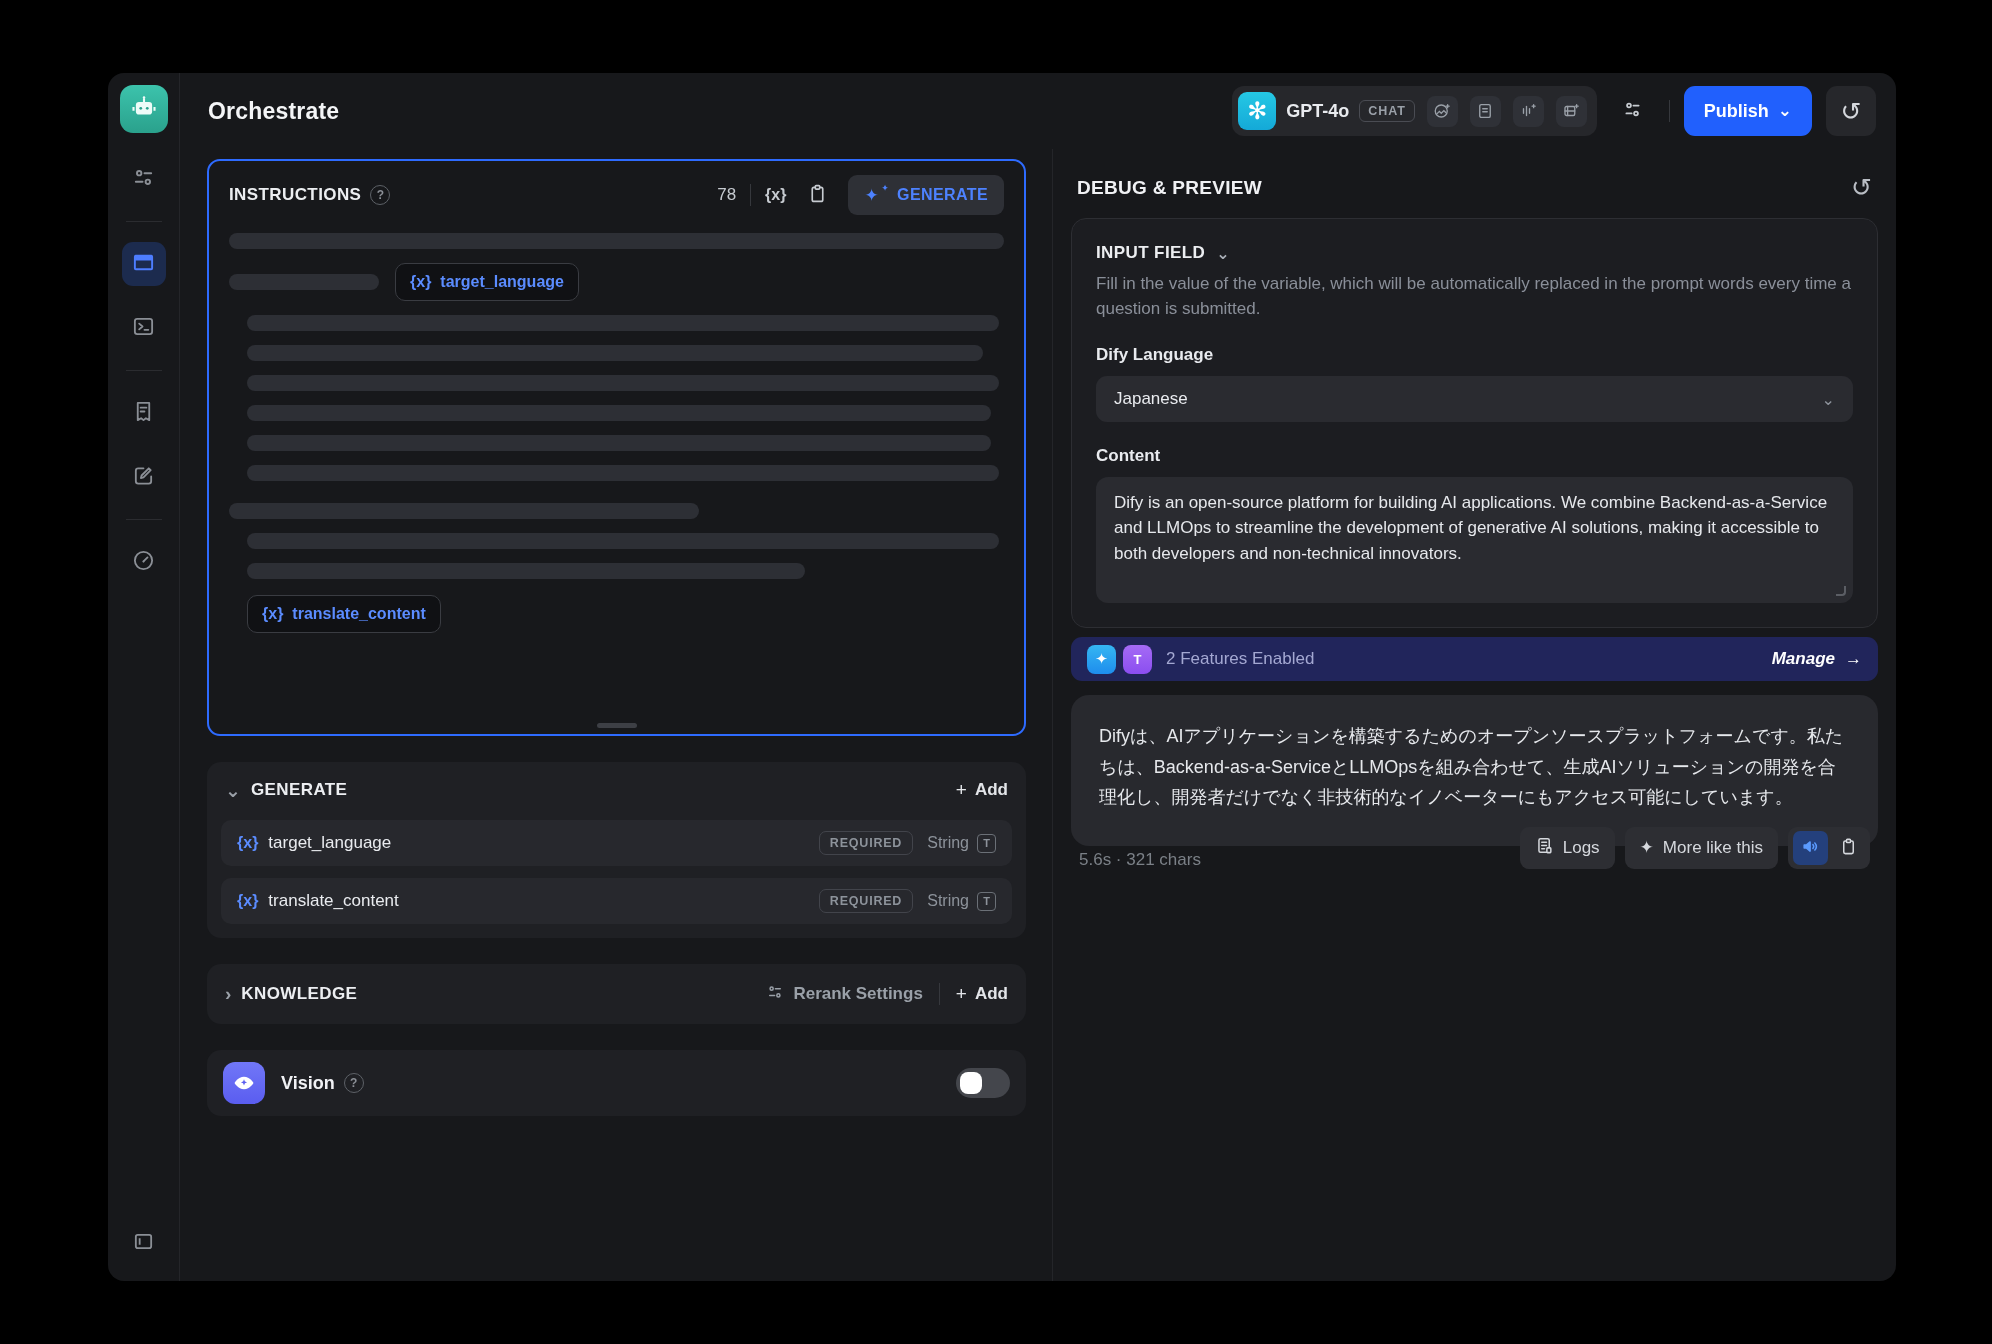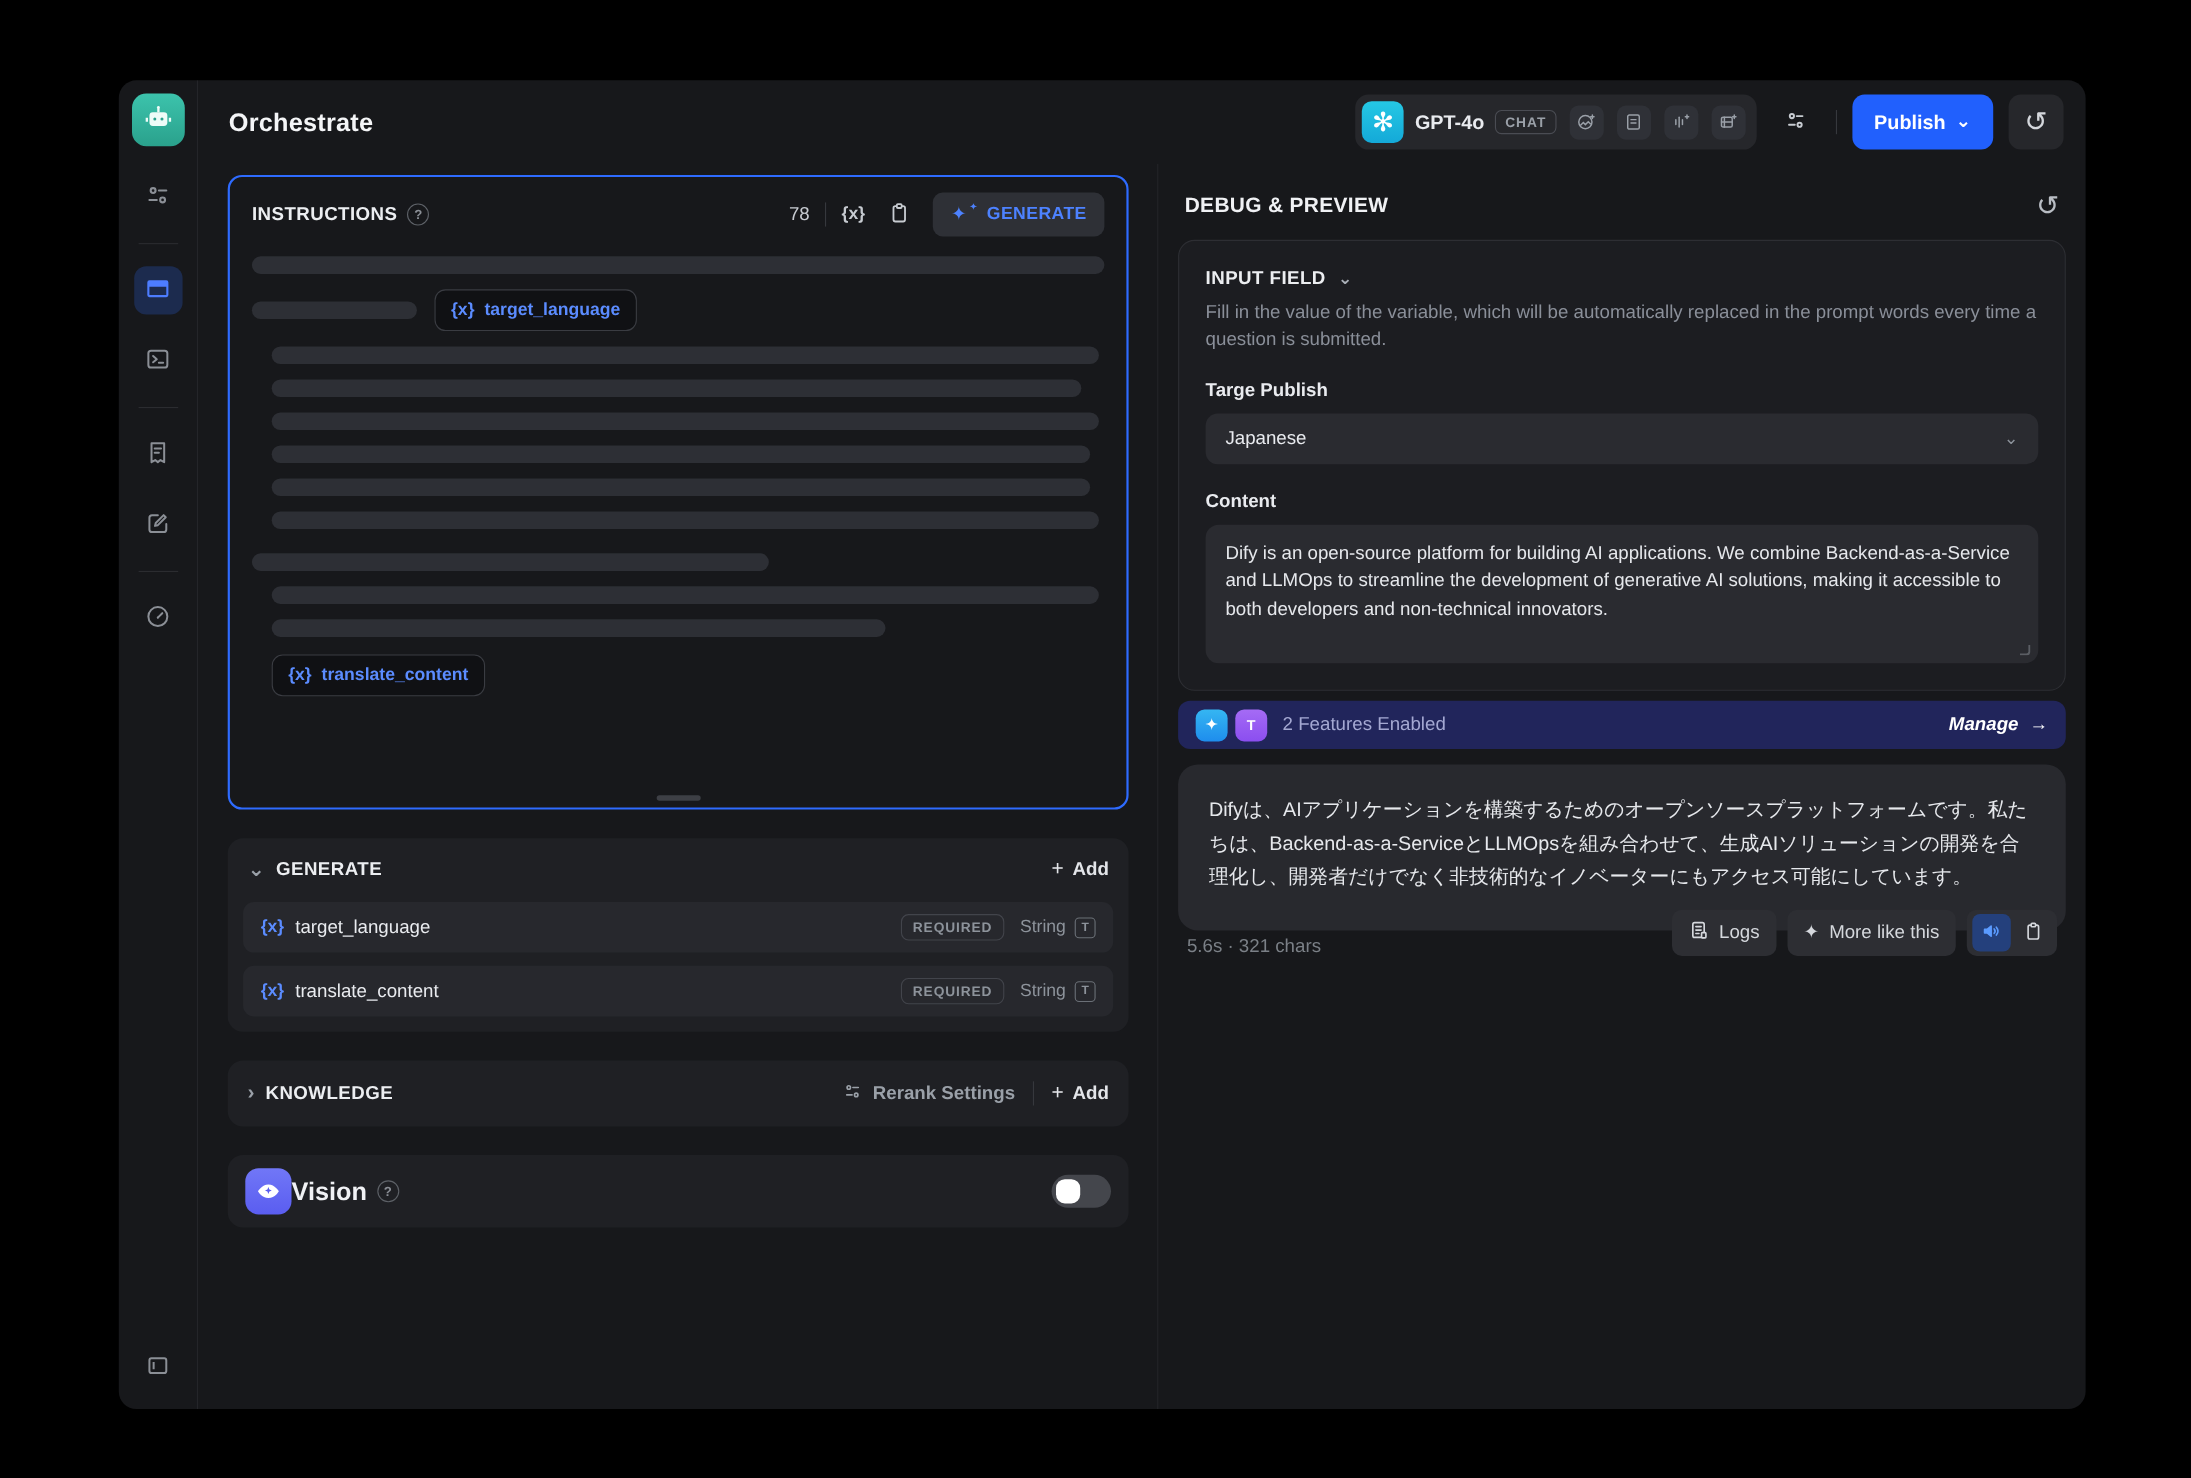--- a/index.html
+++ b/index.html
@@ -70,21 +70,21 @@
   .var-row { display:flex; align-items:center; background:#27282d; border-radius:10px; height:46px; padding:0 16px; margin-top:12px; cursor:pointer; }
   .var-row:first-child { margin-top:2px; }
   .var-tok { color:#5b8cff; font-size:16px; font-weight:bold; margin-right:10px; }
   .var-name { color:#e9ebef; font-size:17px; }
   .var-right { margin-left:auto; display:flex; align-items:center; gap:14px; }
   .req-badge { border:1px solid #42444b; border-radius:7px; color:#8d939b; font-size:12.5px; letter-spacing:.8px; padding:4px 10px; font-weight:600; }
   .var-type { color:#8d939b; font-size:16px; display:flex; align-items:center; gap:8px; }
   .tsq { width:19px; height:19px; border:1.5px solid #6b7077; border-radius:4px; font-size:11px; display:inline-flex; align-items:center; justify-content:center; color:#8d939b; font-weight:bold; }
   .vision-row { display:flex; align-items:center; padding:0 16px; height:66px; }
   .vision-tile { width:42px; height:42px; border-radius:12px; background:linear-gradient(180deg,#7177f7,#5a5df0); display:flex; align-items:center; justify-content:center; }
-  .vision-label { color:#f0f1f4; font-size:23px; font-weight:bold; }
+  .vision-label { color:#f0f1f4; font-size:18px; font-weight:bold; margin-left:16px; }
   .toggle { margin-left:auto; width:54px; height:30px; background:#44464c; border-radius:16px; position:relative; cursor:pointer; }
   .toggle .knob { position:absolute; left:4px; top:4px; width:22px; height:22px; border-radius:8px; background:#fff; }
 
   
   .dp-head { display:flex; align-items:center; margin-top:26px; padding:0 6px; }
   .dp-title { color:#f0f1f4; font-size:19px; font-weight:bold; letter-spacing:.3px; }
   .refresh-btn { margin-left:auto; background:none; border:0; color:#b9bdc4; font-size:25px; cursor:pointer; line-height:1; }
 
   .input-card { margin-top:18px; background:#1c1d21; border:1px solid #2d2e33; border-radius:15px; padding:24px; }
   .if-head { display:flex; align-items:center; gap:11px; color:#eceef1; font-size:17px; font-weight:bold; letter-spacing:.4px; cursor:pointer; }
@@ -399,21 +399,21 @@
             </button>
           </div>
 
           <div class="input-card">
             <div class="if-head">
               <span>INPUT FIELD</span>
               <span class="if-chev">⌄</span>
             </div>
             <p class="if-desc">Fill in the value of the variable, which will be automatically replaced in the prompt words every time a question is submitted.</p>
 
-            <div class="fld-label">Targe Publish</div>
+            <div class="fld-label">Dify Language</div>
             <div class="select">
               <span>Japanese</span>
               <span class="chev">⌄</span>
             </div>
 
             <div class="fld-label">Content</div>
             <div class="ta-wrap">
               <textarea class="content" spellcheck="false" style="">Dify is an open-source platform for building AI applications. We combine Backend-as-a-Service and LLMOps to streamline the development of generative AI solutions, making it accessible to both developers and non-technical innovators.</textarea>
               <span class="ta-corner"></span>
             </div>

